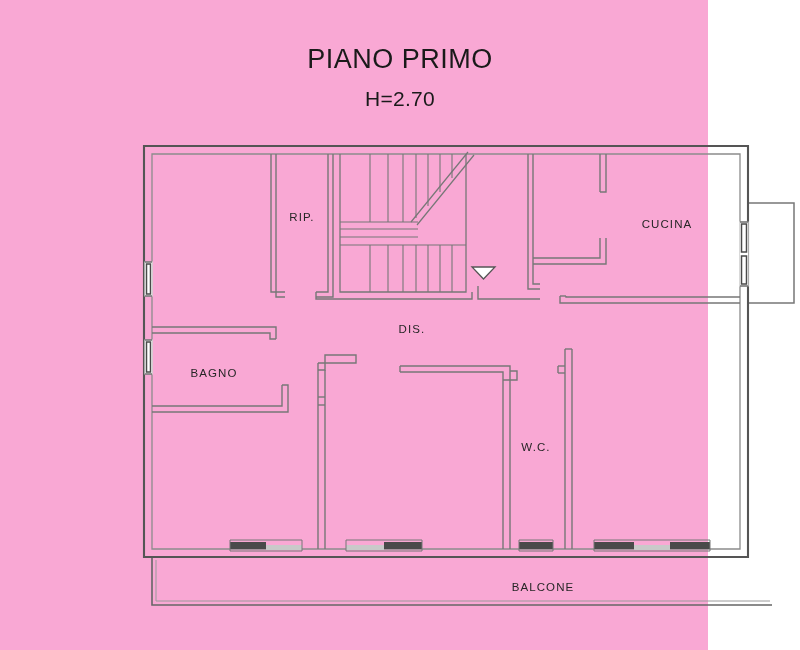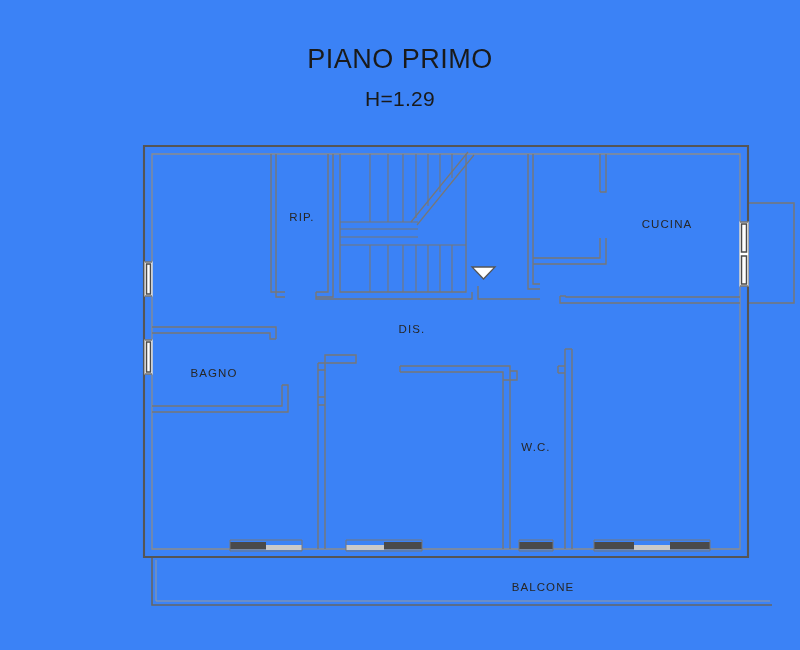--- a/index.html
+++ b/index.html
@@ -9,23 +9,23 @@
   }
   body {
     width: 800px;
     height: 650px;
     font-family: "Liberation Sans", sans-serif;
     overflow: hidden;
     position: relative;
   }
   #plan-root {
     position: relative;
-    width: 800px;
+    width: 708px;
     height: 650px;
-    background: #3b82f6;
+    background: #f9a8d4;
   }
   .title-block {
     position: absolute;
     top: 0;
     left: 0;
     width: 800px;
     text-align: center;
     pointer-events: none;
   }
   .plan-title {
@@ -63,21 +63,21 @@
     dominant-baseline: middle;
   }
 </style>
 </head>
 <body>
 
 <div id="plan-root">
 
   <div class="title-block">
     <h1 class="plan-title">PIANO PRIMO</h1>
-    <div class="plan-subtitle">H=1.29</div>
+    <div class="plan-subtitle">H=2.70</div>
   </div>
 
   <svg class="plan-canvas" viewBox="0 0 800 650">
 
     <g>
       <path d="M 152 557 L 152 605 L 772 605" fill="none" stroke="#666666" stroke-width="1.6"></path>
       <path d="M 156 560 L 156 601 L 770 601" fill="none" stroke="#9a9a9a" stroke-width="1"></path>
     </g>
 
     <g>

